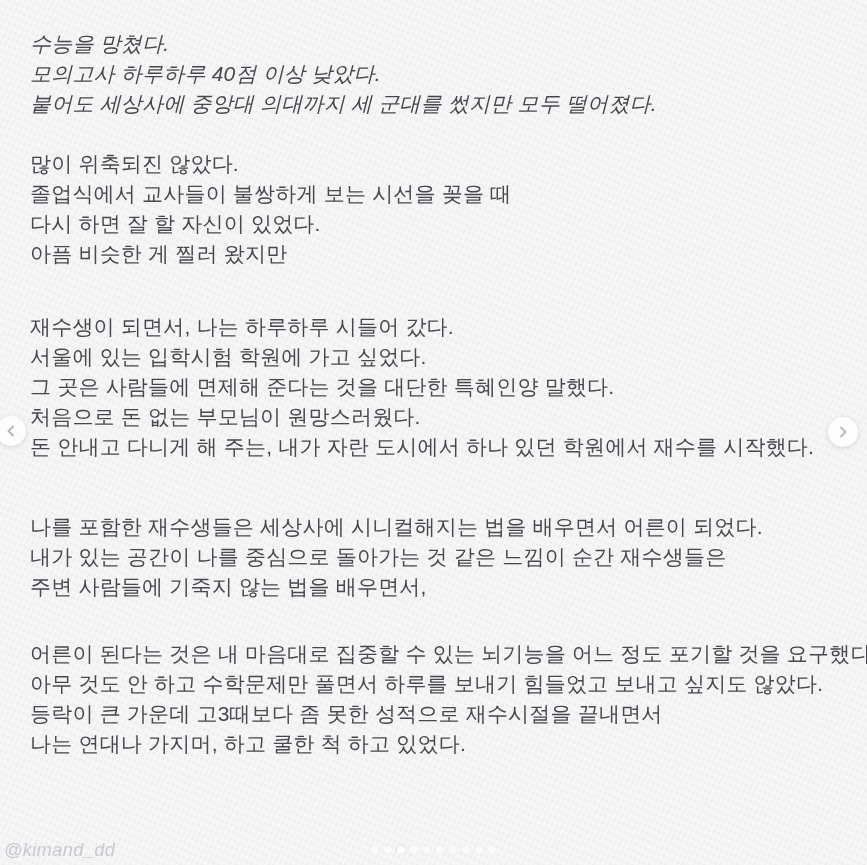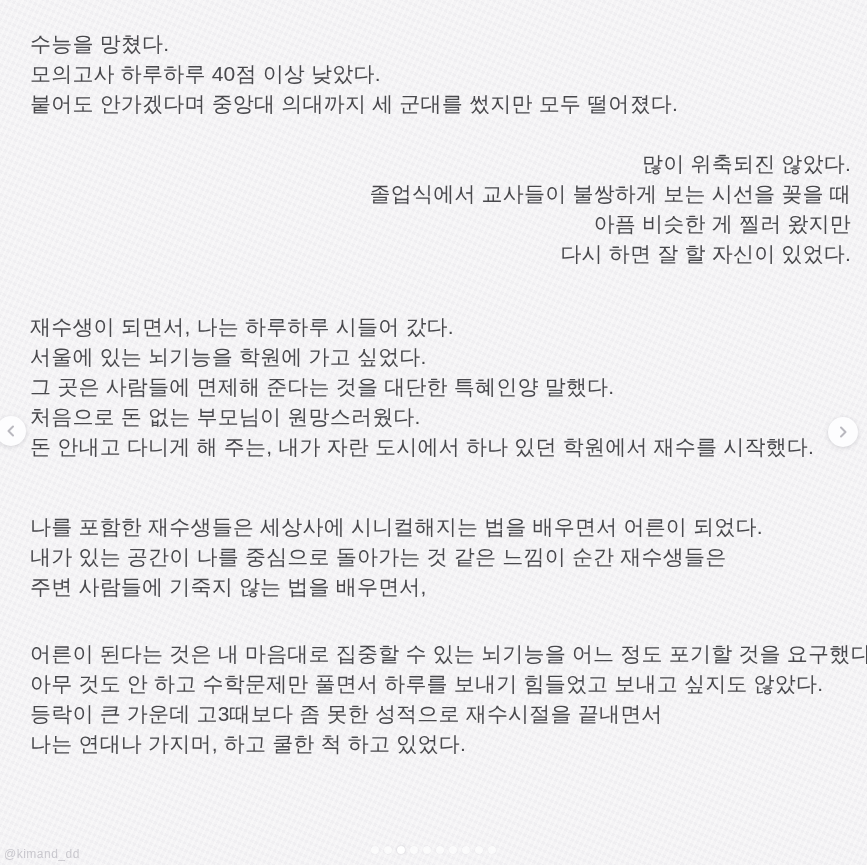--- a/index.html
+++ b/index.html
@@ -20,22 +20,22 @@
   }
   .content {
     position: absolute;
     left: 30px; top: 29px; right: 16px;
     color: #48484c;
     font-size: 21px;
     line-height: 30px;
     letter-spacing: 0.2px;
   }
   .para { margin-bottom: 0; }
-  .para.gap-1 { margin-bottom: 30px; }
-  .para.gap-2 { margin-bottom: 43px; text-align: right; }
+  .para.gap-1 { margin-bottom: 30px; font-style: italic; }
+  .para.gap-2 { margin-bottom: 43px; }
   .para.gap-3 { margin-bottom: 50px; }
   .para.gap-4 { margin-bottom: 37px; }
   .line { white-space: nowrap; }
 
   .nav-btn {
     position: absolute;
     width: 30px; height: 30px;
     border-radius: 50%;
     background: #fdfdfe;
     border: none;
@@ -60,46 +60,47 @@
     box-shadow: 0 0 1px rgba(170,168,178,0.35);
   }
   .dot.active {
     background: #ffffff;
     box-shadow: 0 0 2px rgba(150,148,160,0.5);
   }
 
   .watermark {
     position: absolute;
     left: 4px; bottom: 4px;
-    font-size: 12px;
+    font-size: 18px;
     color: rgba(160,158,168,0.5);
     letter-spacing: 0.5px;
+    font-style: italic;
   }
 </style>
 </head>
 <body>
 
 <div class="texture"></div>
 
 <div class="content" id="essay">
 
 <div class="para gap-1">
       <div class="line">수능을 망쳤다.</div>
       <div class="line">모의고사 하루하루 40점 이상 낮았다.</div>
-      <div class="line">붙어도 안가겠다며 중앙대 의대까지 세 군대를 썼지만 모두 떨어졌다.</div>
+      <div class="line">붙어도 세상사에 중앙대 의대까지 세 군대를 썼지만 모두 떨어졌다.</div>
     </div>
     <div class="para gap-2">
       <div class="line">많이 위축되진 않았다.</div>
       <div class="line">졸업식에서 교사들이 불쌍하게 보는 시선을 꽂을 때</div>
+      <div class="line">다시 하면 잘 할 자신이 있었다.</div>
       <div class="line">아픔 비슷한 게 찔러 왔지만</div>
-      <div class="line">다시 하면 잘 할 자신이 있었다.</div>
     </div>
     <div class="para gap-3">
       <div class="line">재수생이 되면서, 나는 하루하루 시들어 갔다.</div>
-      <div class="line">서울에 있는 뇌기능을 학원에 가고 싶었다.</div>
+      <div class="line">서울에 있는 입학시험 학원에 가고 싶었다.</div>
       <div class="line">그 곳은 사람들에 면제해 준다는 것을 대단한 특혜인양 말했다.</div>
       <div class="line">처음으로 돈 없는 부모님이 원망스러웠다.</div>
       <div class="line">돈 안내고 다니게 해 주는, 내가 자란 도시에서 하나 있던 학원에서 재수를 시작했다.</div>
     </div>
     <div class="para gap-4">
       <div class="line">나를 포함한 재수생들은 세상사에 시니컬해지는 법을 배우면서 어른이 되었다.</div>
       <div class="line">내가 있는 공간이 나를 중심으로 돌아가는 것 같은 느낌이 순간 재수생들은</div>
       <div class="line">주변 사람들에 기죽지 않는 법을 배우면서,</div>
     </div>
     <div class="para ">

